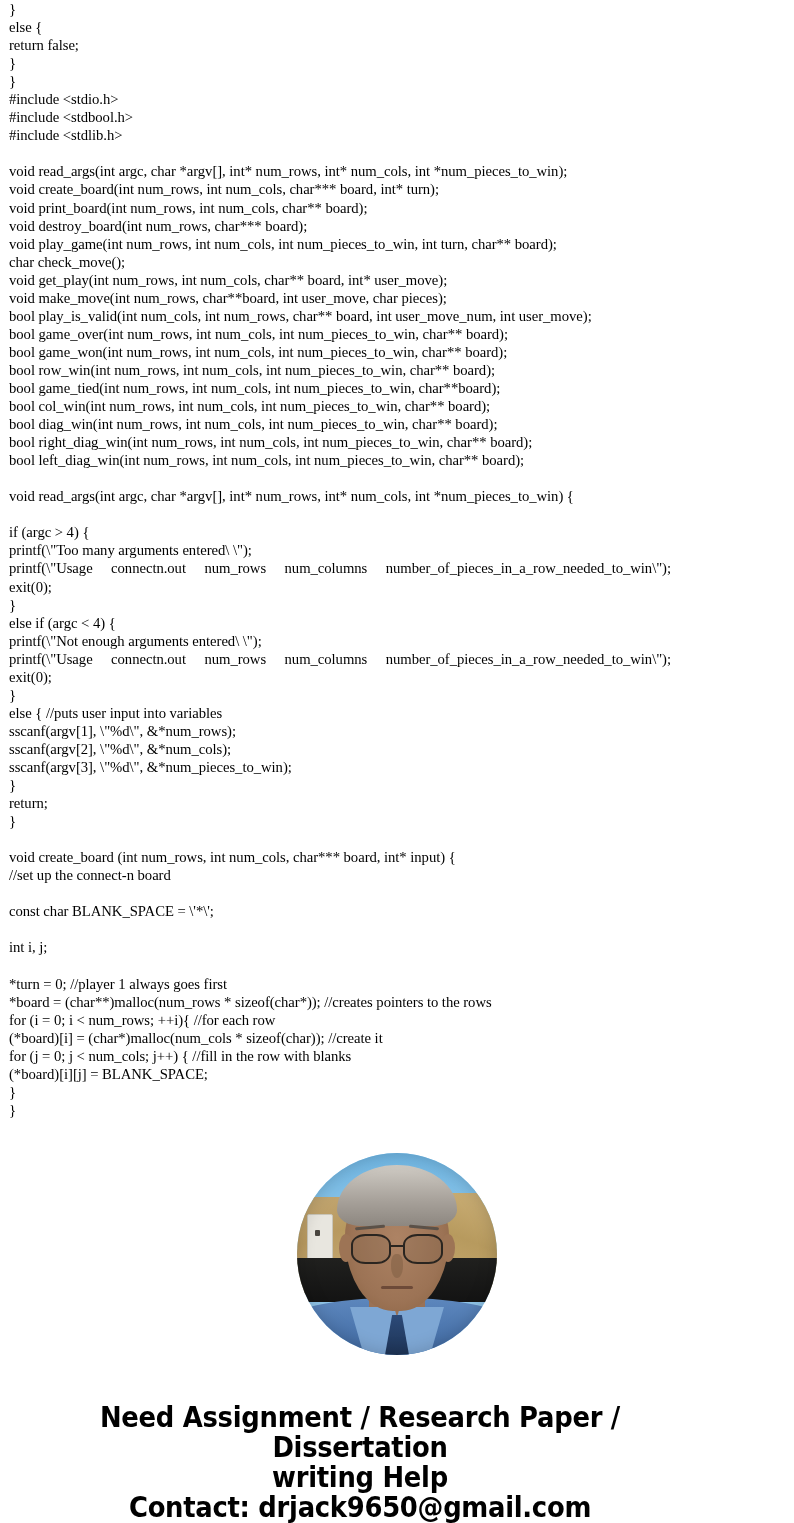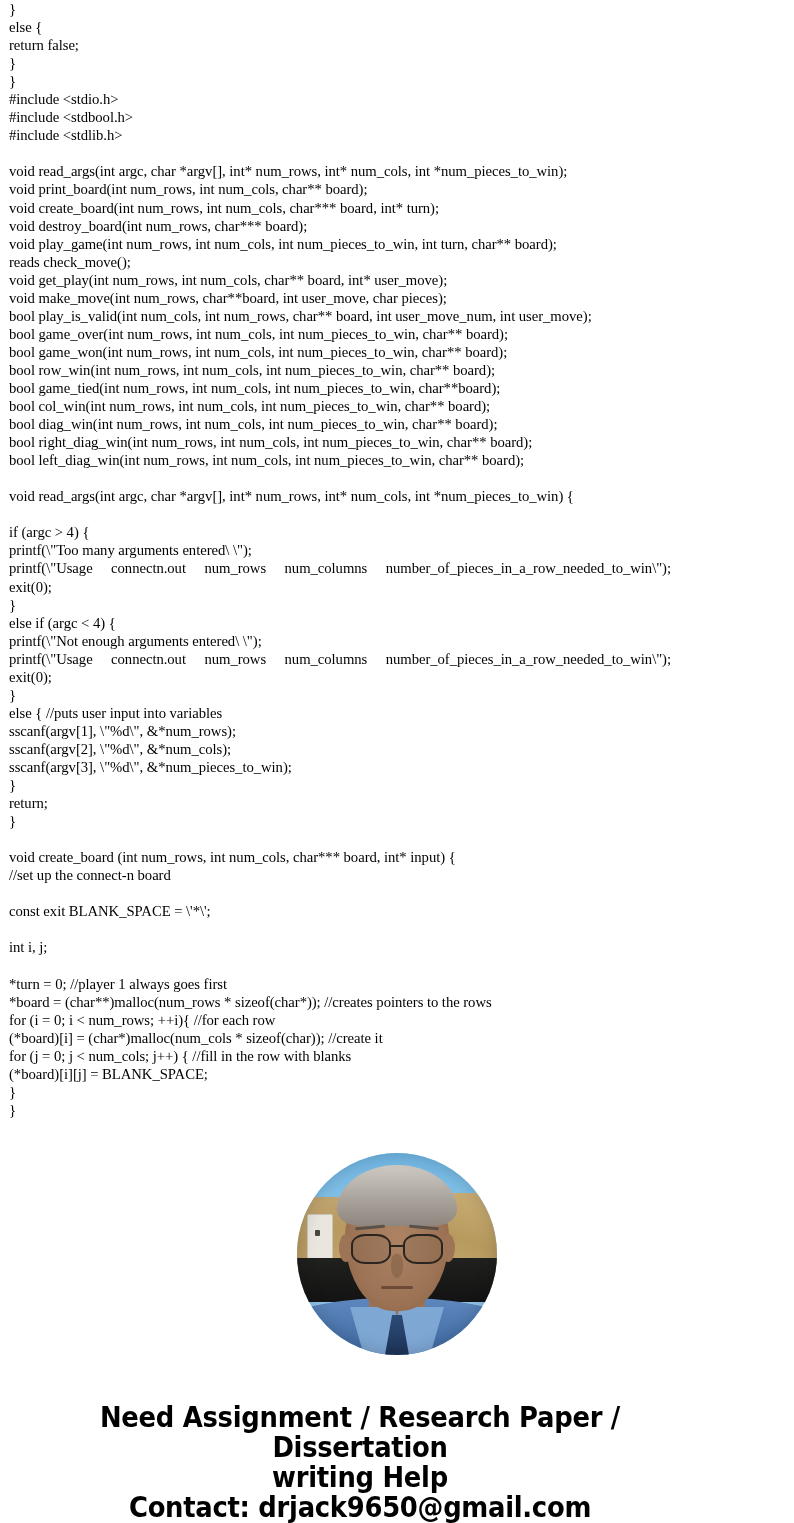--- a/index.html
+++ b/index.html
@@ -187,25 +187,25 @@
     <div class="code-line">}</div>
     <div class="code-line">else {</div>
     <div class="code-line">return false;</div>
     <div class="code-line">}</div>
     <div class="code-line">}</div>
     <div class="code-line">#include &lt;stdio.h&gt;</div>
     <div class="code-line">#include &lt;stdbool.h&gt;</div>
     <div class="code-line">#include &lt;stdlib.h&gt;</div>
     <div class="code-line blank"></div>
     <div class="code-line">void read_args(int argc, char *argv[], int* num_rows, int* num_cols, int *num_pieces_to_win);</div>
+    <div class="code-line">void create_board(int num_rows, int num_cols, char*** board, int* turn);</div>
     <div class="code-line">void print_board(int num_rows, int num_cols, char** board);</div>
-    <div class="code-line">void create_board(int num_rows, int num_cols, char*** board, int* turn);</div>
     <div class="code-line">void destroy_board(int num_rows, char*** board);</div>
     <div class="code-line">void play_game(int num_rows, int num_cols, int num_pieces_to_win, int turn, char** board);</div>
-    <div class="code-line">reads check_move();</div>
+    <div class="code-line">char check_move();</div>
     <div class="code-line">void get_play(int num_rows, int num_cols, char** board, int* user_move);</div>
     <div class="code-line">void make_move(int num_rows, char**board, int user_move, char pieces);</div>
     <div class="code-line">bool play_is_valid(int num_cols, int num_rows, char** board, int user_move_num, int user_move);</div>
     <div class="code-line">bool game_over(int num_rows, int num_cols, int num_pieces_to_win, char** board);</div>
     <div class="code-line">bool game_won(int num_rows, int num_cols, int num_pieces_to_win, char** board);</div>
     <div class="code-line">bool row_win(int num_rows, int num_cols, int num_pieces_to_win, char** board);</div>
     <div class="code-line">bool game_tied(int num_rows, int num_cols, int num_pieces_to_win, char**board);</div>
     <div class="code-line">bool col_win(int num_rows, int num_cols, int num_pieces_to_win, char** board);</div>
     <div class="code-line">bool diag_win(int num_rows, int num_cols, int num_pieces_to_win, char** board);</div>
     <div class="code-line">bool right_diag_win(int num_rows, int num_cols, int num_pieces_to_win, char** board);</div>
@@ -227,21 +227,21 @@
     <div class="code-line">sscanf(argv[1], \"%d\", &amp;*num_rows);</div>
     <div class="code-line">sscanf(argv[2], \"%d\", &amp;*num_cols);</div>
     <div class="code-line">sscanf(argv[3], \"%d\", &amp;*num_pieces_to_win);</div>
     <div class="code-line">}</div>
     <div class="code-line">return;</div>
     <div class="code-line">}</div>
     <div class="code-line blank"></div>
     <div class="code-line">void create_board (int num_rows, int num_cols, char*** board, int* input) {</div>
     <div class="code-line">//set up the connect-n board</div>
     <div class="code-line blank"></div>
-    <div class="code-line">const exit BLANK_SPACE = \'*\';</div>
+    <div class="code-line">const char BLANK_SPACE = \'*\';</div>
     <div class="code-line blank"></div>
     <div class="code-line">int i, j;</div>
     <div class="code-line blank"></div>
     <div class="code-line">*turn = 0; //player 1 always goes first</div>
     <div class="code-line">*board = (char**)malloc(num_rows * sizeof(char*)); //creates pointers to the rows</div>
     <div class="code-line">for (i = 0; i &lt; num_rows; ++i){ //for each row</div>
     <div class="code-line">(*board)[i] = (char*)malloc(num_cols * sizeof(char)); //create it</div>
     <div class="code-line">for (j = 0; j &lt; num_cols; j++) { //fill in the row with blanks</div>
     <div class="code-line">(*board)[i][j] = BLANK_SPACE;</div>
     <div class="code-line">}</div>

